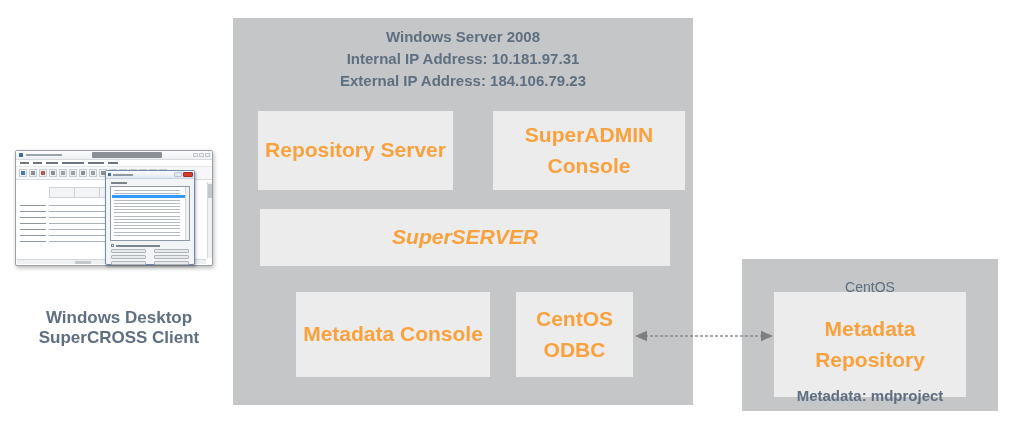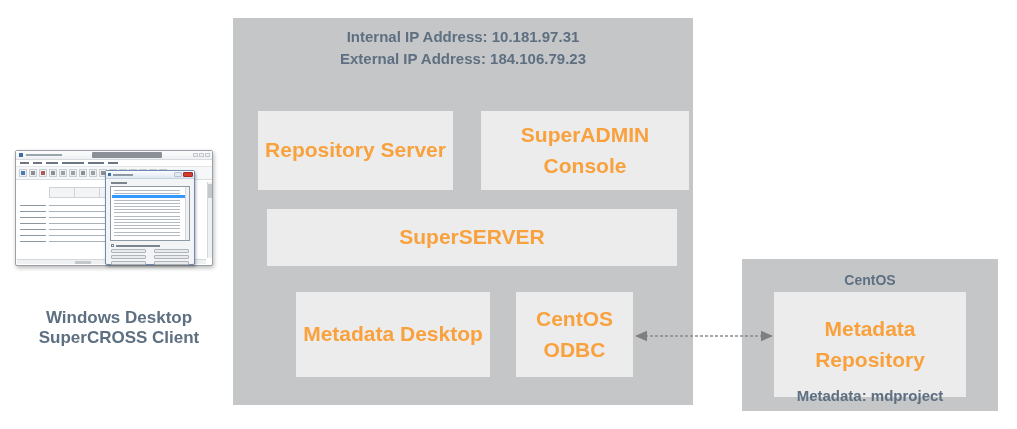--- a/index.html
+++ b/index.html
@@ -5,28 +5,28 @@
   * { margin:0; padding:0; box-sizing:border-box; }
   body { background:#ffffff; font-family:"Liberation Sans", sans-serif; }
   .stage { position:relative; width:1017px; height:429px; background:#ffffff; overflow:hidden; }
 
   
   .os-container { position:absolute; background:#c5c6c7; }
   .win-container { left:233px; top:18px; width:460px; height:387px; }
   .centos-container { left:742px; top:259px; width:256px; height:152px; }
 
   .os-header { text-align:center; color:#5d6f80; font-weight:bold; font-size:15px; line-height:22px; padding-top:8px; }
-  .centos-title { text-align:center; color:#5d6f80; font-weight:bold; font-size:14px; padding-top:13px; }
+  .centos-title { text-align:center; color:#5d6f80; font-weight:normal; font-size:14px; padding-top:20px; }
   .hostname { position:absolute; left:0; bottom:7px; width:100%; text-align:center; color:#5d6f80; font-weight:bold; font-size:15px; }
 
   
   .component { position:absolute; background:#ececed; color:#f9a13c; font-weight:bold; font-size:21px; line-height:1.45; display:flex; align-items:center; justify-content:center; text-align:center; }
   .sa-server   { left:25px;  top:93px;  width:195px; height:79px; }
-  .sa-console  { left:248px; top:93px;  width:208px; height:79px; }
-  .superserver { left:34px;  top:191px; width:410px; height:57px; }
+  .sa-console  { left:260px; top:93px;  width:192px; height:79px; }
+  .superserver { left:27px;  top:191px; width:410px; height:57px;font-style:italic; }
   .md-server   { left:63px;  top:274px; width:194px; height:85px; }
   .oracle-odbc { left:283px; top:274px; width:117px; height:85px; padding:0 14px; }
   .md-repo     { left:32px;  top:33px;  width:192px; height:105px; }
 
   
   .connector { position:absolute; left:633px; top:326px; width:142px; height:20px; }
 
   
   .client-window { position:absolute; left:15px; top:150px; width:198px; height:116px; background:#ffffff; border:1px solid #9aa0a6; border-radius:2px; box-shadow:1px 2px 4px rgba(0,0,0,.28); }
   .cw-titlebar { position:relative; height:9px; background:linear-gradient(#fdfdfe,#edf0f3); border-bottom:1px solid #d8dbde; }
@@ -180,27 +180,28 @@
     </div>
   </div>
 
   <div class="client-caption">
     <div>Windows Desktop</div>
     <div>SuperCROSS Client</div>
   </div>
 
   <div class="os-container win-container">
     <div class="os-header">
+      <div>Windows Server 2008</div>
       <div>Internal IP Address: 10.181.97.31</div>
       <div>External IP Address: 184.106.79.23</div>
     </div>
     <div class="component sa-server">Repository Server</div>
     <div class="component sa-console">SuperADMIN Console</div>
     <div class="component superserver">SuperSERVER</div>
-    <div class="component md-server">Metadata Desktop</div>
+    <div class="component md-server">Metadata Console</div>
     <div class="component oracle-odbc">CentOS ODBC</div>
   </div>
 
   <div class="os-container centos-container">
     <div class="centos-title">CentOS</div>
     <div class="component md-repo">Metadata Repository</div>
     <div class="hostname">Metadata: mdproject</div>
   </div>
 
   <svg class="connector" viewBox="0 0 142 20" xmlns="http://www.w3.org/2000/svg">

